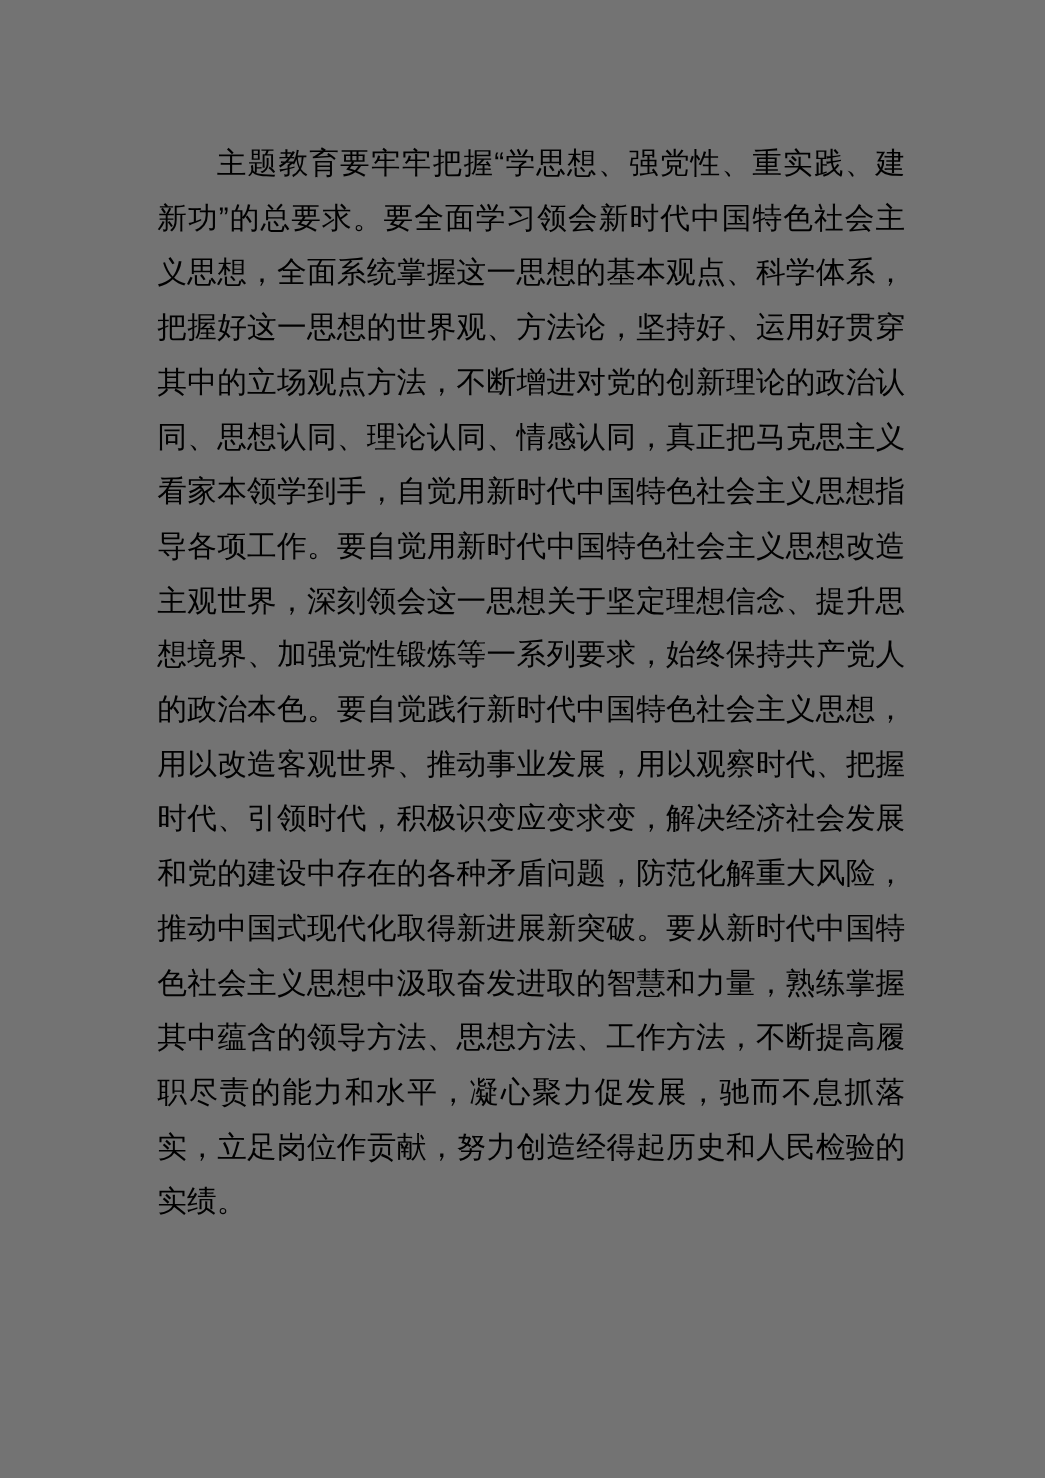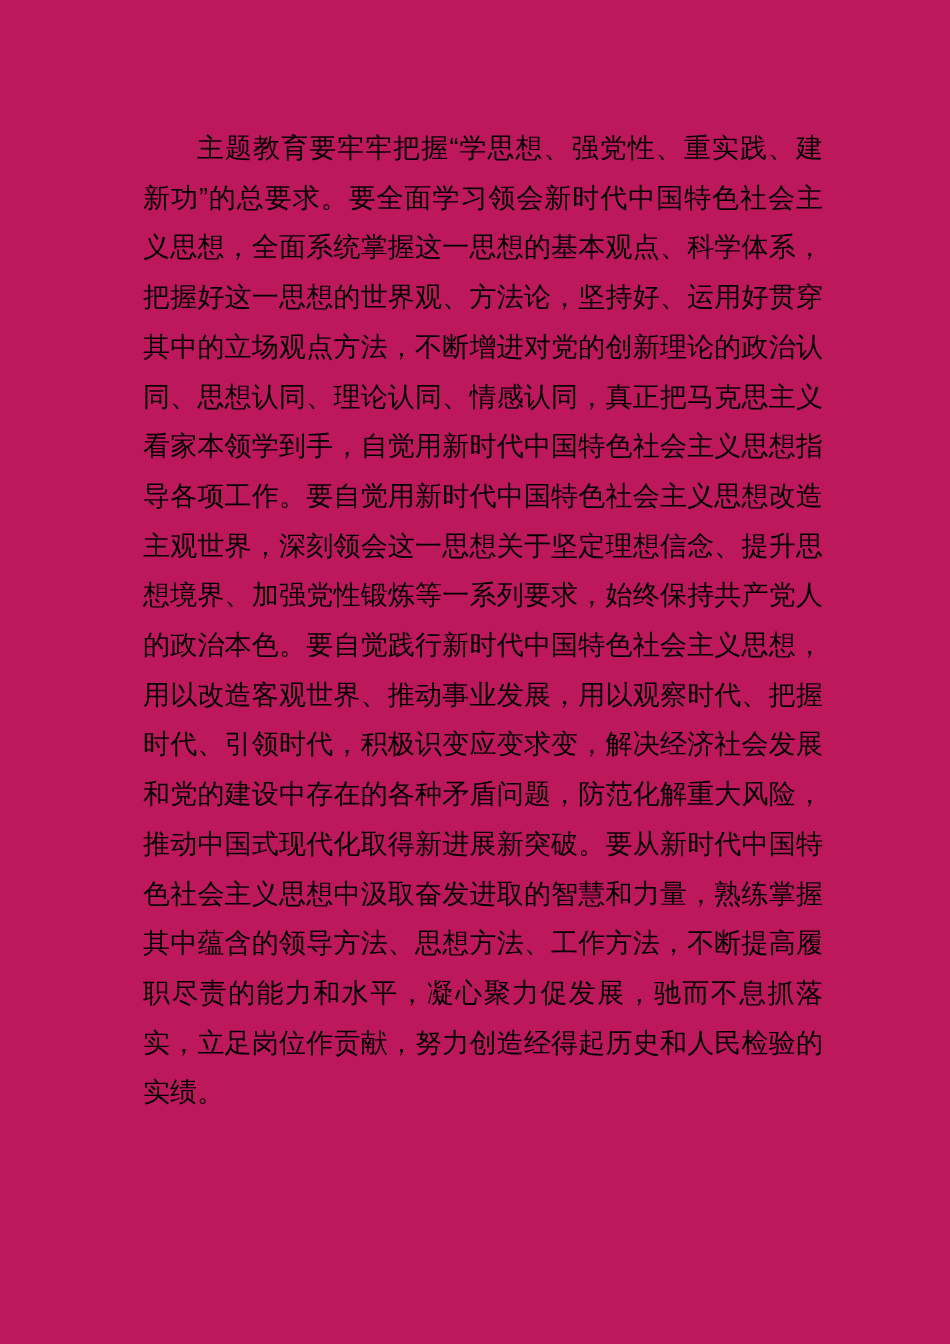--- a/index.html
+++ b/index.html
@@ -4,21 +4,21 @@
 <style>
   html, body {
     margin: 0;
     padding: 0;
     background: #ffffff;
   }
   .page {
     position: relative;
     width: 950px;
     height: 1344px;
-    background: #be185d;
+    background: #737373;
     overflow: hidden;
   }
   .doc-paragraph {
     position: absolute;
     left: 143px;
     top: 124px;
     width: 680px;
     margin: 0;
     font-family: "Liberation Sans", "DejaVu Sans", sans-serif;
     font-size: 27px;

